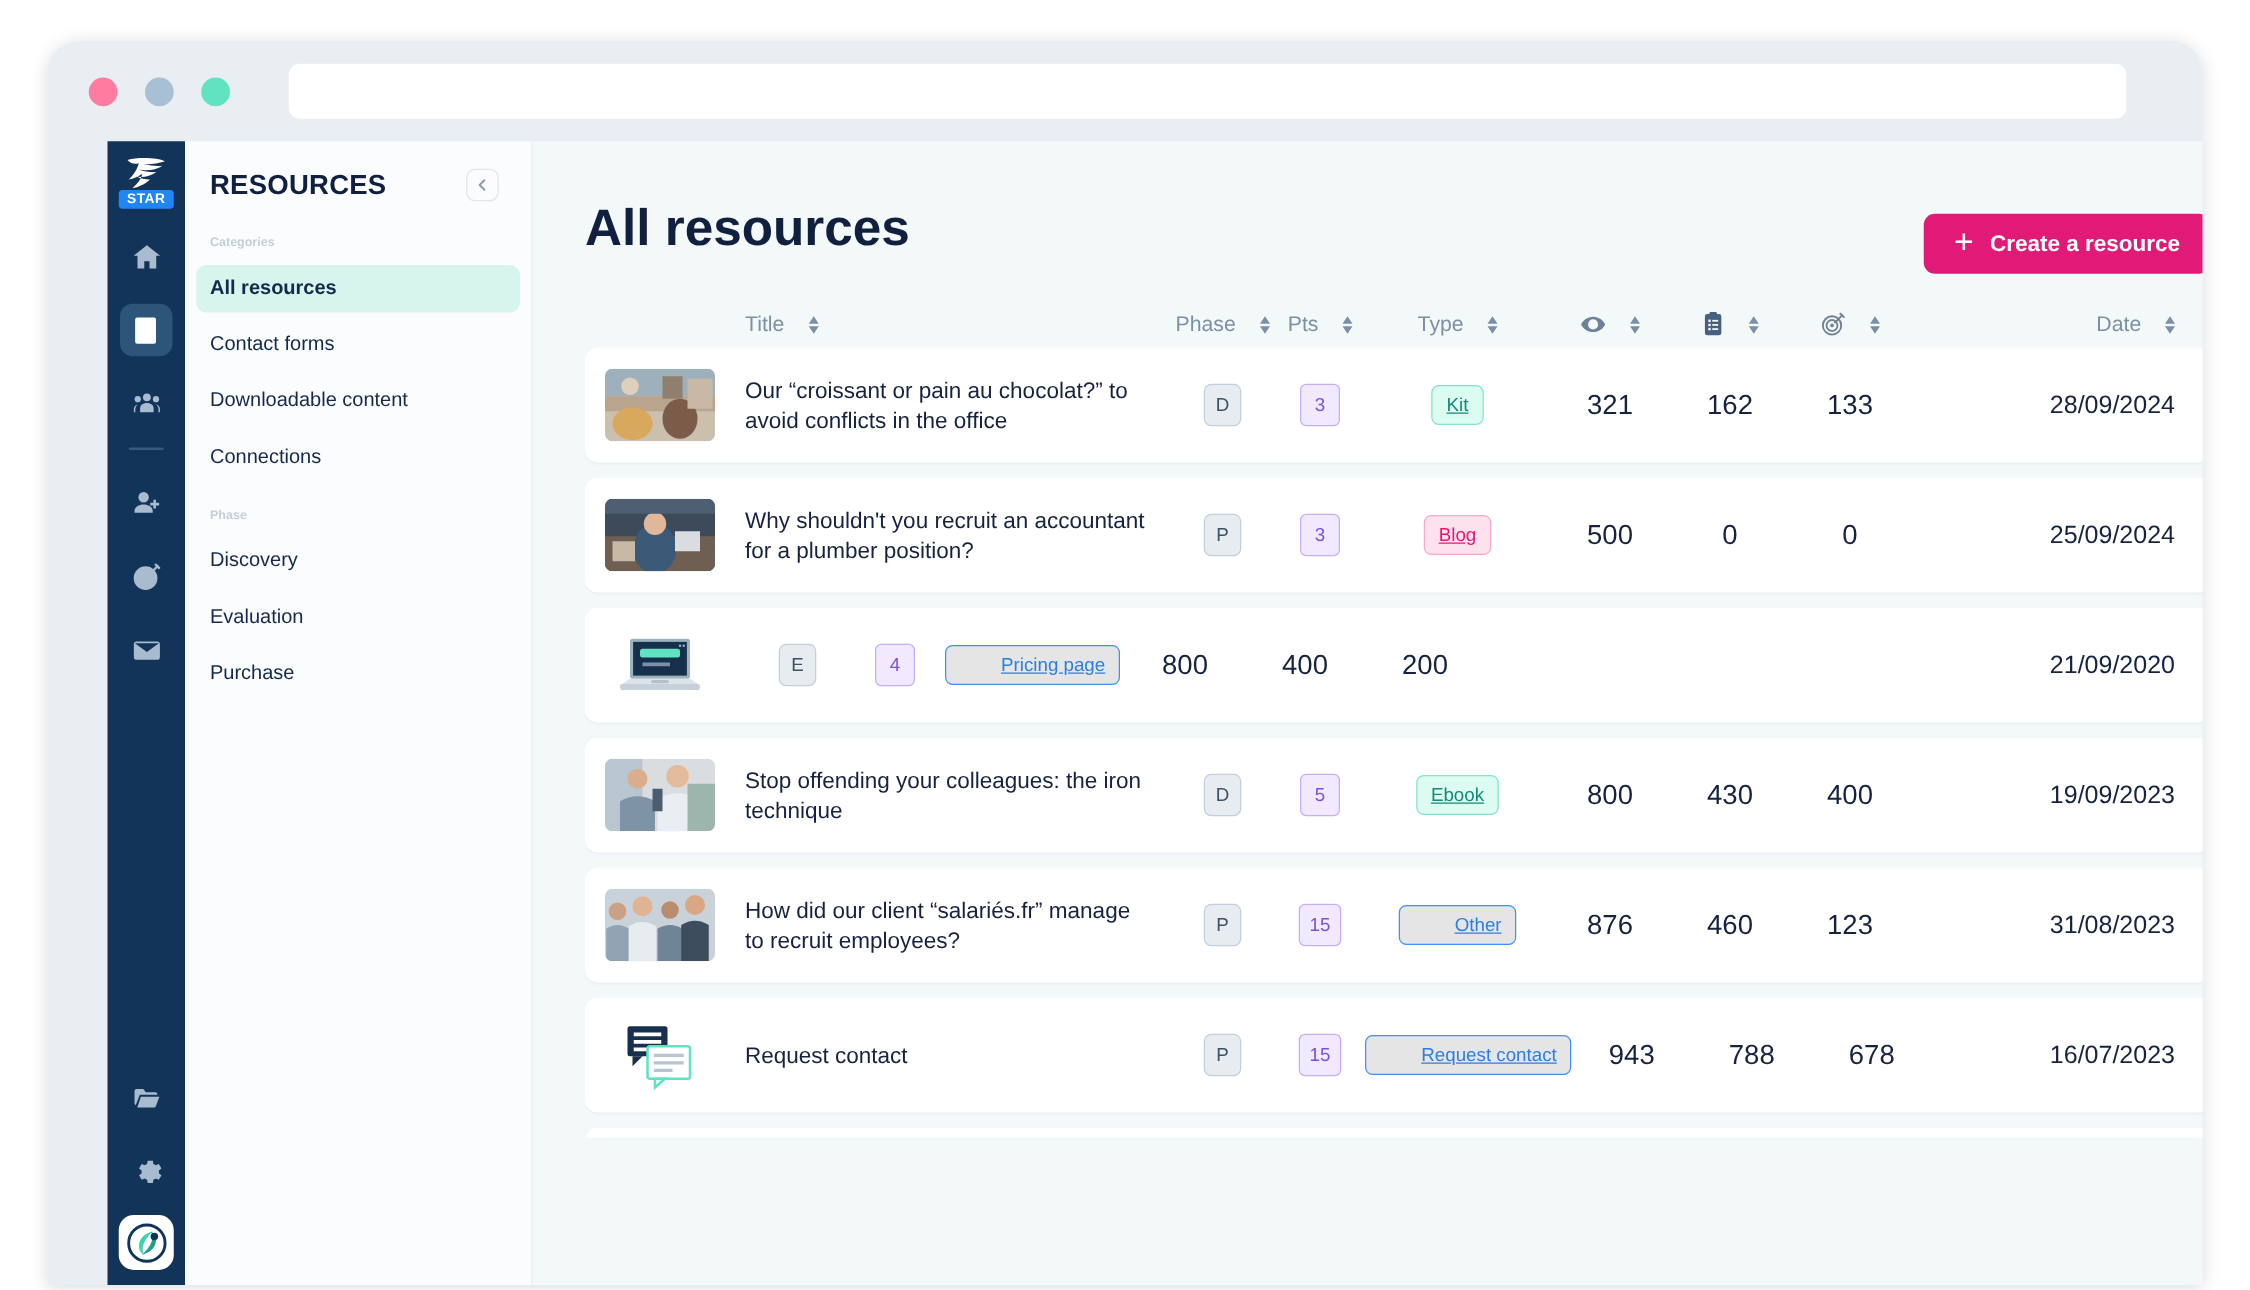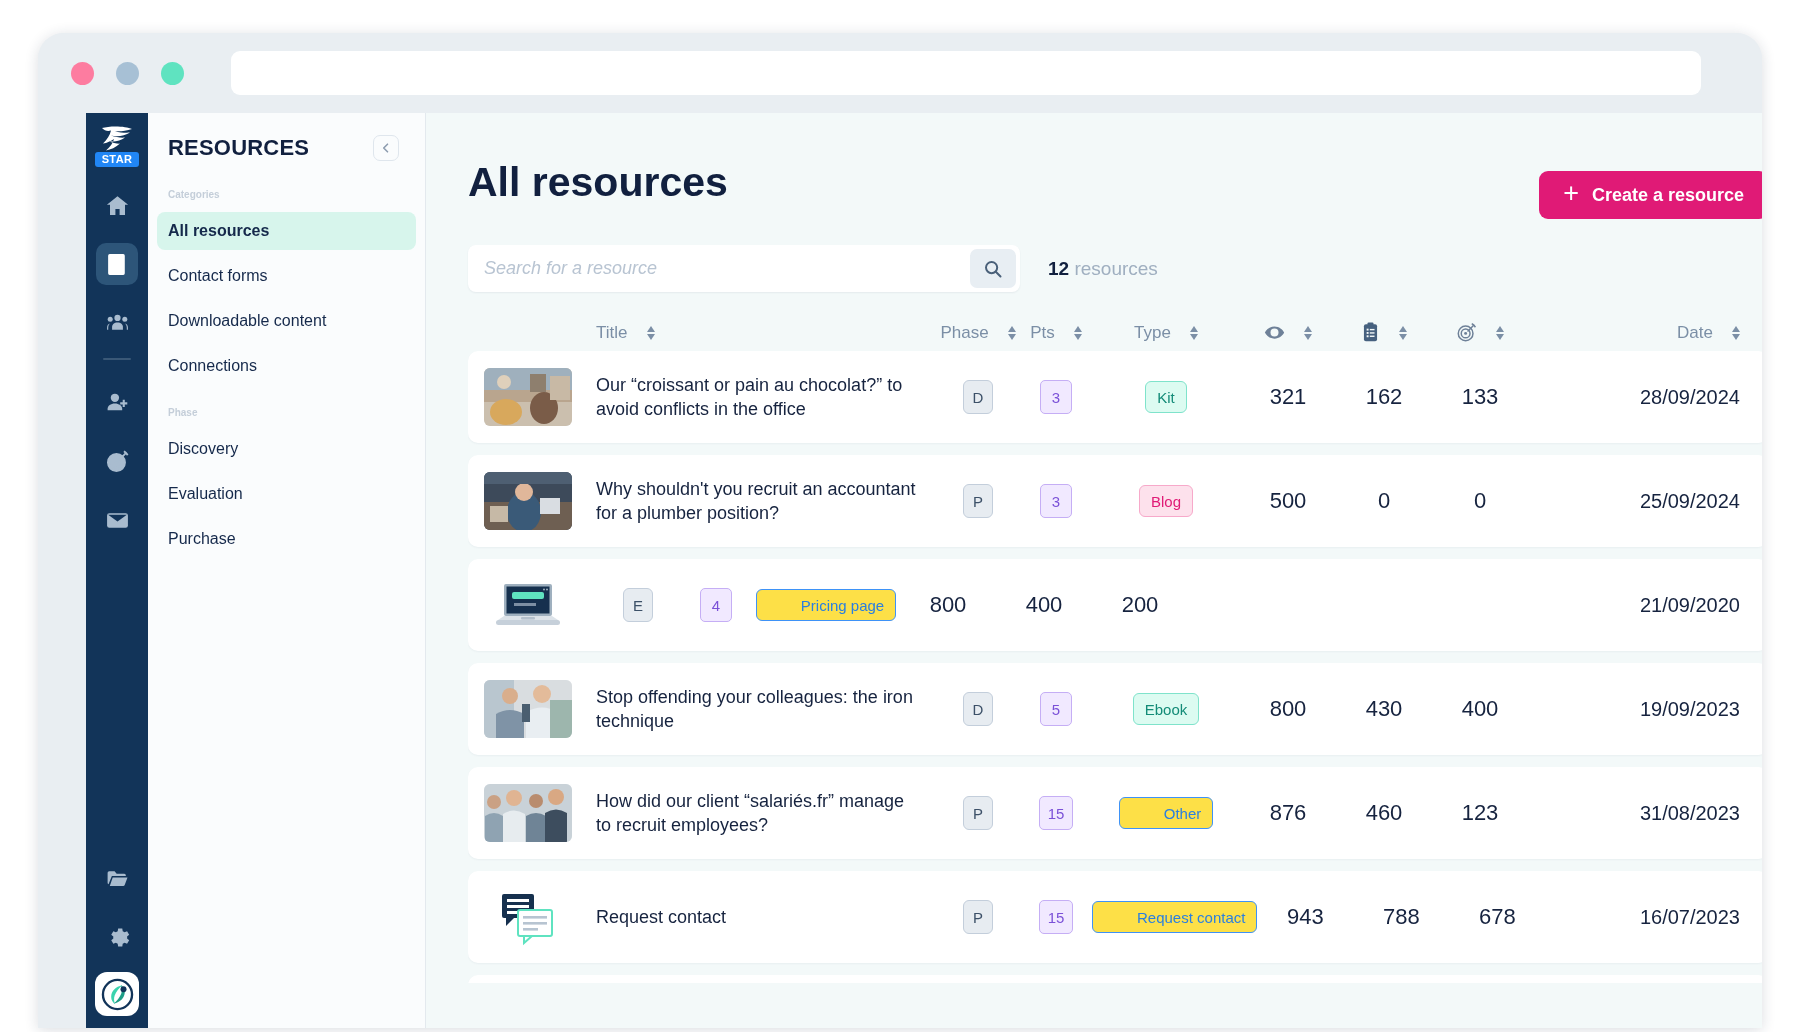--- a/index.html
+++ b/index.html
@@ -221,24 +221,25 @@
     border: 1px solid #c5aef5; background: #f1e9ff;
     border-radius: 5px; color: #7b51d8;
     font-size: 15px;
     display: flex; align-items: center; justify-content: center;
   }
   .badge-type {
     height: 32px; padding: 0 11px;
     border-radius: 6px; font-size: 15px;
     display: flex; align-items: center; justify-content: center;
     white-space: nowrap;
+    text-decoration: underline;
   }
   .badge-type.mint { background: #dcfbf1; border: 1px solid #7fe3cb; color: #138b77; }
   .badge-type.pink { background: #fde1ec; border: 1px solid #f7a9ca; color: #e01a76; }
-  .badge-type.blue { background: #fde047; border: 1px solid #3e92f7; color: #2a7fe0; padding-left: 44px; }
+  .badge-type.blue { background: #e5e5e5; border: 1px solid #3e92f7; color: #2a7fe0; padding-left: 44px; }
 
   .num { font-size: 22px; color: #16233f; }
   .date { font-size: 20px; color: #16233f; }
 
   .rows-clip { height: 640px; overflow: hidden; }
 </style>
 </head>
 <body>
 
 <div id="app-window">
@@ -353,35 +354,20 @@
     <div id="main">
 
       <div class="main-head">
         <div class="page-title">All resources</div>
         <button class="create-btn">
           <span class="plus-glyph">+</span>
           <span>Create a resource</span>
         </button>
       </div>
 
-      <div class="search-row">
-        <div class="search-wrap">
-          <input class="search-input" type="text" placeholder="Search for a resource" style="">
-          <button class="search-btn">
-            <svg width="20" height="20" viewBox="0 0 20 20" fill="none" stroke="#4a6079" stroke-width="2" stroke-linecap="round">
-                <circle cx="8.6" cy="8.6" r="5.6"></circle>
-                <path d="M12.8 12.8 17.5 17.5"></path>
-              </svg>
-          </button>
-        </div>
-        <div class="count-text">
-          <b>12</b>
-          <span>resources</span>
-        </div>
-      </div>
 
       <div class="table-head">
         <div class="col-thumb"></div>
         <div class="col-title">
           <span class="th">
             <span>Title</span>
             <span class="sort-arrows">
                 <i class="up"></i>
                 <i class="down"></i>
               </span>

